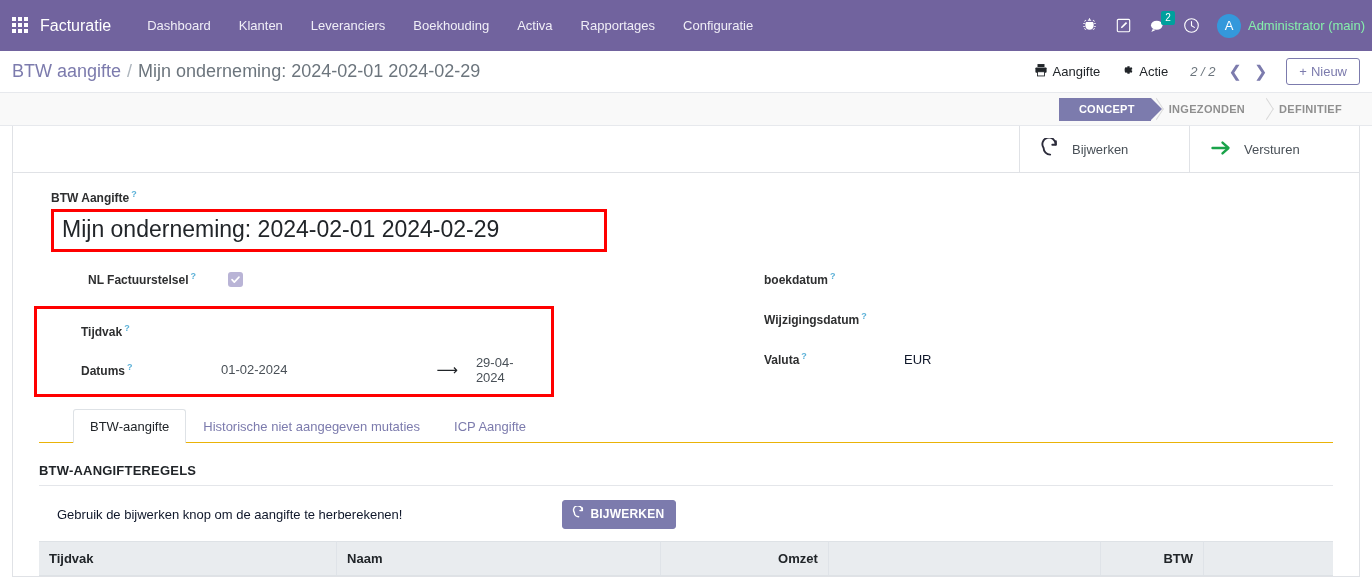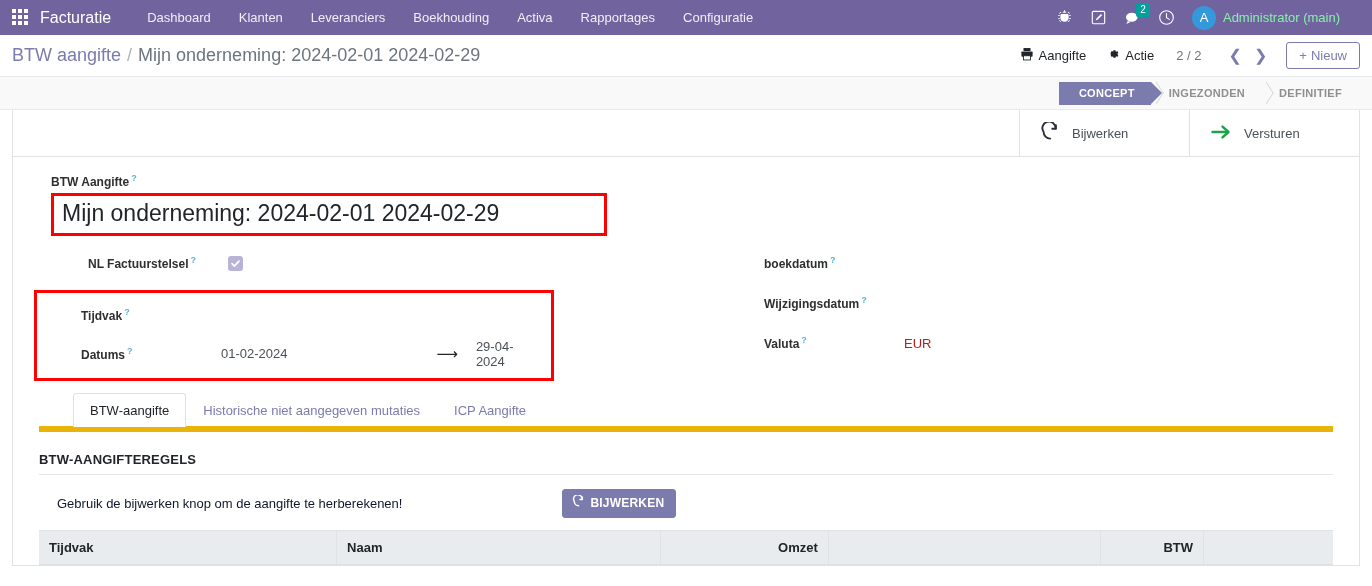--- a/index.html
+++ b/index.html
@@ -8,26 +8,26 @@
     width: 1372px; height: 586px;
     overflow: hidden;
     background: #ffffff;
     font-family: "Liberation Sans", sans-serif;
     font-size: 13px;
     color: #374151;
   }
 
   
   .navbar {
-    height: 35px;
+    height: 51px;
     background: #71639e;
     display: flex;
     align-items: center;
     color: #ffffff;
-    padding: 0 28px 0 8px;
+    padding: 0 3px 0 8px;
     position: relative;
   }
   .apps-grid {
     width: 18px; height: 18px;
     display: grid;
     grid-template-columns: repeat(3, 4px);
     grid-template-rows: repeat(3, 4px);
     gap: 2px;
     margin: 0 10px 0 4px;
     cursor: pointer;
@@ -118,21 +118,21 @@
     color: #212529;
     padding: 4px 10px;
     cursor: pointer;
     white-space: nowrap;
   }
   .pager {
     display: flex; align-items: center; gap: 2px;
     margin-left: 12px;
     font-size: 13px; color: #6c757d;
   }
-  .pager-count { margin-right: 20px; white-space: nowrap; }
+  .pager-count { margin-right: 6px; white-space: nowrap; font-style: italic; }
   .pager-arrow {
     color: #7c7bad;
     font-size: 16px;
     padding: 0 5px;
     cursor: pointer;
     line-height: 1;
   }
   .btn-new {
     margin-left: 14px;
     border: 1px solid #7c7bad;
@@ -284,27 +284,27 @@
     padding: 9px 10px 9px 7px;
     width: 520px;
     margin-left: -5px;
   }
   .hl-box-dates .frow { margin-bottom: 10px; }
   .hl-box-dates .frow:last-child { margin-bottom: 0; }
   .date-range { display: flex; align-items: center; font-size: 13px; color: #495057; }
   .date-start { width: 220px; }
   .arrow-sep { color: #212529; margin-right: 18px; font-size: 15px; }
 
-  .link-val { color: #b91c1c; font-size: 13px; cursor: pointer; }
+  .link-val { color: #0f172a; font-size: 13px; cursor: pointer; }
 
   
   .notebook { margin-top: 12px; }
   .nb-headers {
     display: flex;
-    border-bottom: 6px solid #eab308;
+    border-bottom: 1px solid #eab308;
     padding-left: 34px;
   }
   .nb-tab {
     padding: 9px 16px;
     font-size: 13px;
     color: #7c7bad;
     cursor: pointer;
     border: 1px solid transparent;
     border-bottom: none;
     margin-bottom: -1px;

